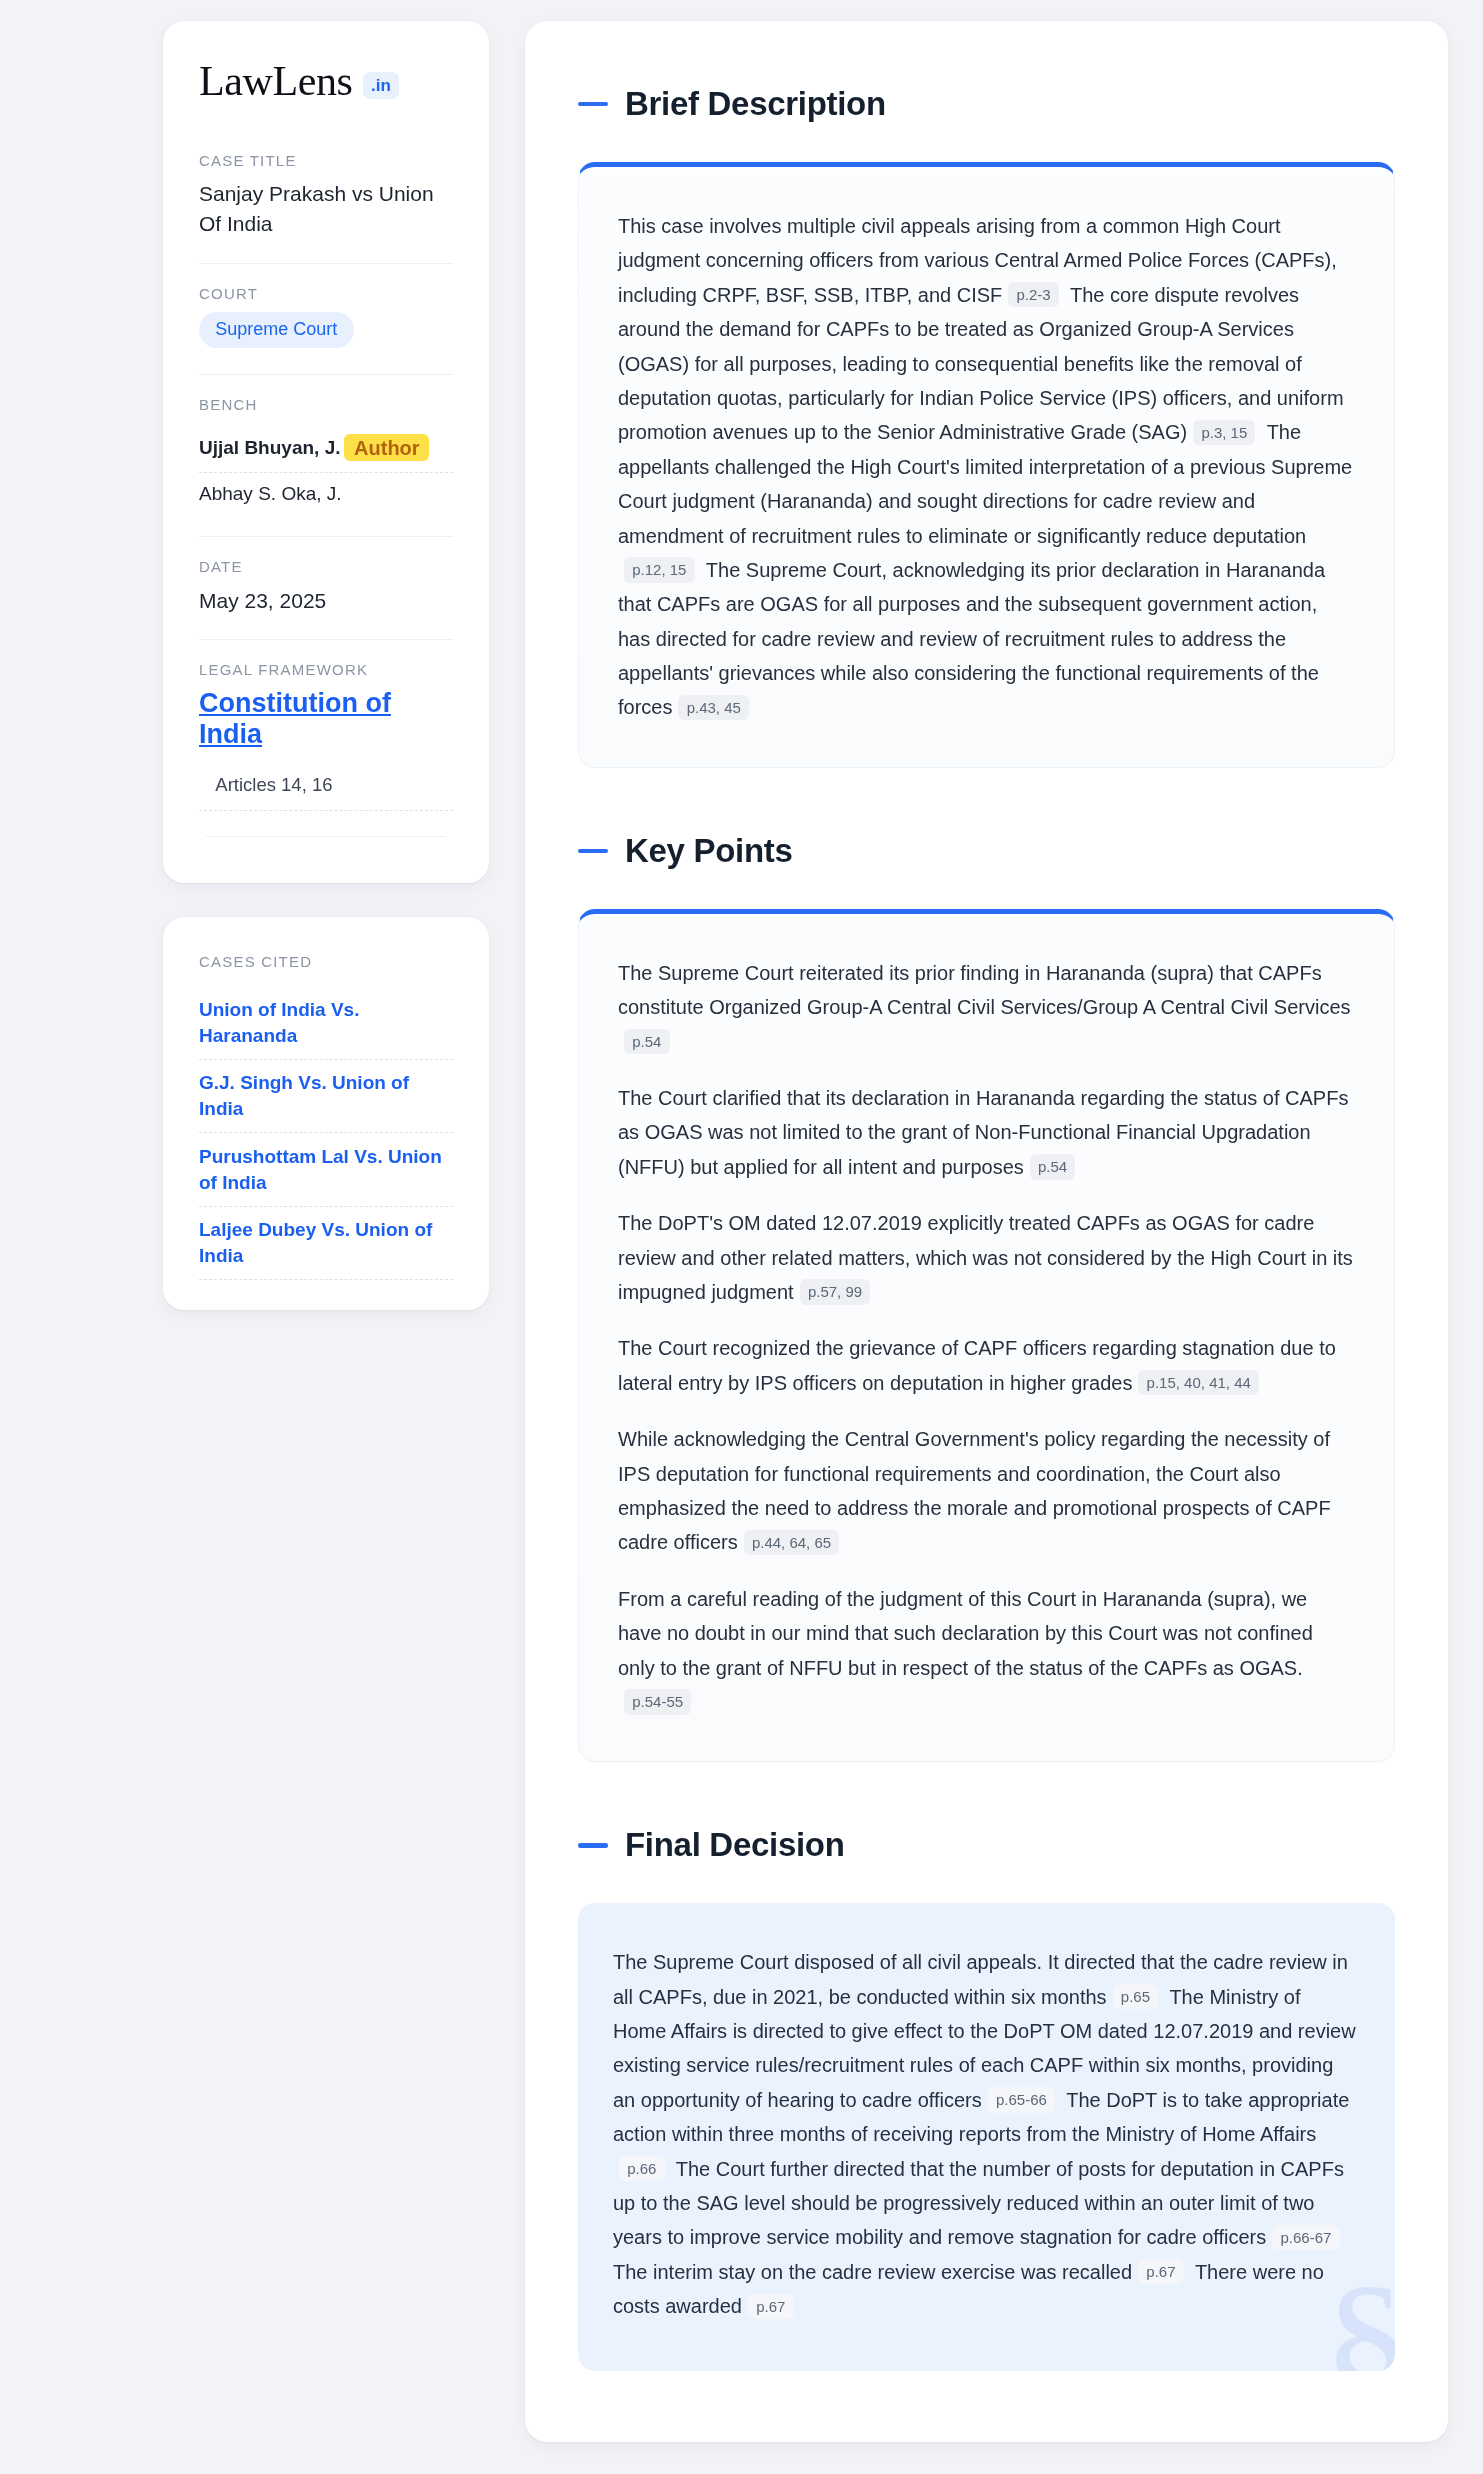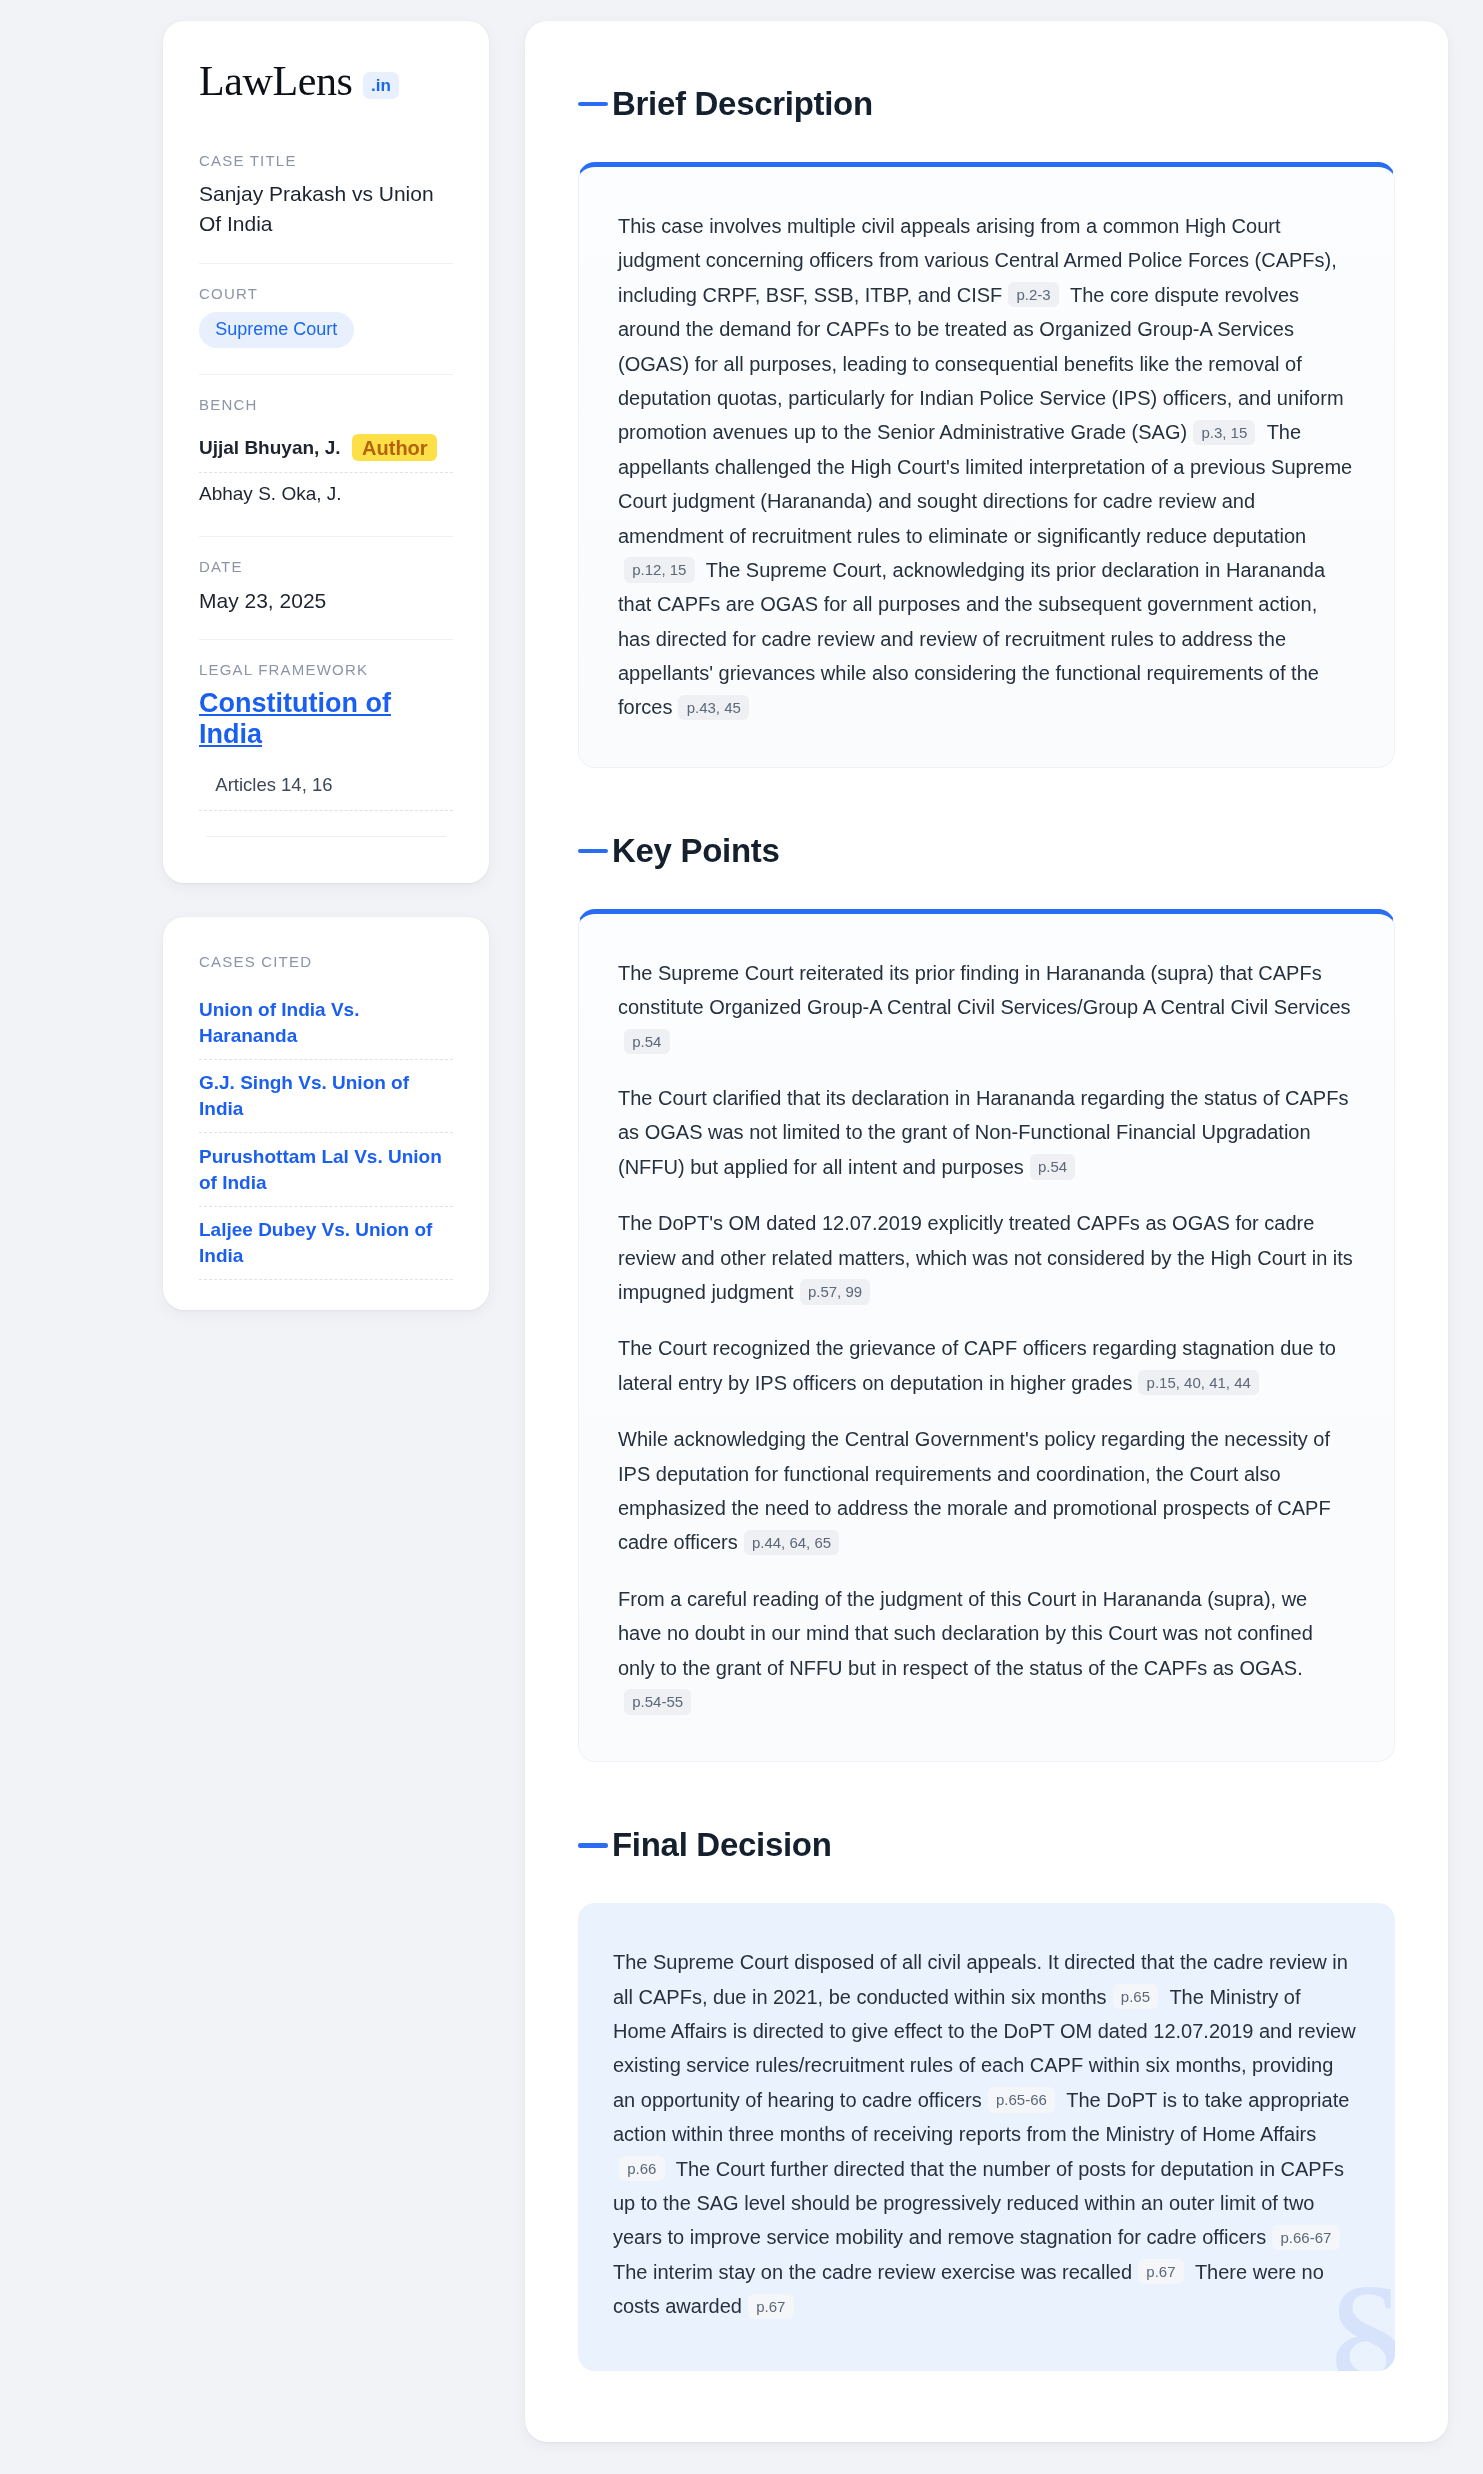--- a/index.html
+++ b/index.html
@@ -88,21 +88,21 @@
     font-size: 18px;
     font-weight: 500;
     padding: 7.4px 16.3px;
     border-radius: 741px;
     margin-bottom: 22px;
   }
 
   .judge-row {
     display: flex;
     align-items: center;
-    gap: 12px;
+    gap: 4px;
     padding: 10.4px 0;
   }
   .judge-row + .judge-row { border-top: 0.7px dashed #dde2e9; }
   .judge-name { font-size: 19px; color: #1d2430; }
   .judge-name.is-author { font-weight: 700; }
   .badge-author {
     background: #fde047;
     color: #b4620c;
     font-size: 20px;
     font-weight: 700;
@@ -155,21 +155,21 @@
     border-radius: 22px;
     padding: 64px 53px 71px 53px;
     box-shadow: 0 0.7px 2.2px rgba(16,24,40,.05), 0 4.5px 16.3px rgba(16,24,40,.045);
   }
 
   .section + .section { margin-top: 64px; }
 
   .section-head {
     display: flex;
     align-items: center;
-    gap: 4px;
+    gap: 17px;
     margin-bottom: 39px;
   }
   .head-dash {
     width: 30px;
     height: 4.5px;
     border-radius: 2.2px;
     background: #2a6df5;
     flex: 0 0 auto;
   }
   .section-title {

